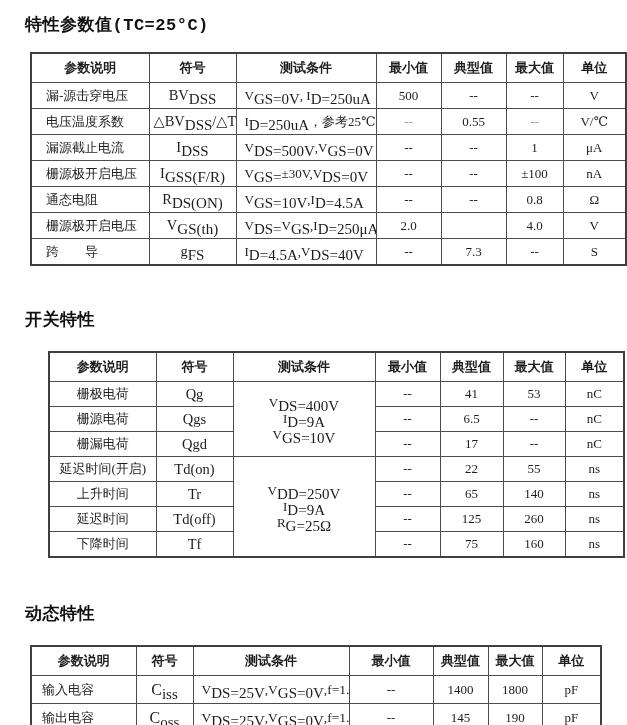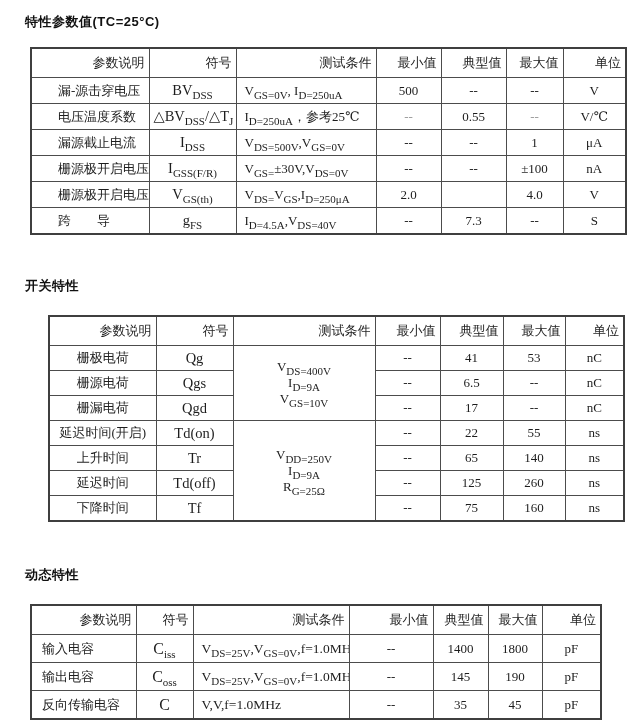--- a/index.html
+++ b/index.html
@@ -3,26 +3,26 @@
 <meta charset="utf-8">
 <style>
   html,body{margin:0;padding:0;background:#ffffff;}
   body{
     width:627px;height:725px;
     font-family:"Liberation Serif","DejaVu Serif",serif;
     color:#1d1d1d;
     overflow:hidden;
   }
   .sec-title{
-    font-size:13px;
+    font-size:17px;
     font-weight:700;
     color:#111;
     margin:0;
     letter-spacing:0.5px;
-    font-family:Liberation Sans, sans-serif;
+    font-family:Liberation Mono, monospace;
   }
   #s1 .sec-title{margin:13px 0 0 25px;}
   #s2 .sec-title{margin:42px 12px 0 25px;}
   #s3 .sec-title{margin:44px 0 0 25px;}
   table{
     border-collapse:collapse;
     table-layout:fixed;
     border:2px solid #3f3f3f;
   }
   #s1 table{width:595px;margin:16px 0 0 30px;}
@@ -30,33 +30,33 @@
   #s3 table{width:570px;margin:20px 0 0 30px;}
   th,td{
     border:1px solid #4c4c4c;
     text-align:center;
     vertical-align:middle;
     font-size:13px;
     padding:1px 4px;
     overflow:hidden;
     white-space:nowrap;
   }
-  th{font-weight:400;height:26px;text-align:right;}
+  th{font-weight:700;height:26px;}
   #s1 td{height:23px;}
   #s2 td{height:22px;}
   #s3 td{height:25px;}
   
   td:nth-child(2){font-size:14.5px;}
   #s3 td:nth-child(2){font-size:16px;}
   
-  #s1 td:nth-child(1){text-align:left;padding-left:26px;}
+  #s1 td:nth-child(1){text-align:left;padding-left:14px;}
   #s1 td:nth-child(3){text-align:left;padding-left:8px;}
   #s3 td:nth-child(1){text-align:left;padding-left:10px;}
   #s3 td:nth-child(3){text-align:left;padding-left:8px;font-size:13.5px;}
-  sub{font-size:11px;line-height:0;}
+  sub{font-size:15px;line-height:0;}
   td.gray{color:#9b9b9b;}
 </style>
 </head>
 <body>
 
 <div>
 
   <section id="s1">
     <h2 class="sec-title">特性参数值(TC=25°C)</h2>
     <table>
@@ -111,20 +111,29 @@
           <tr>
             <td>栅源极开启电压</td>
             <td>I<sub>GSS(F/R)</sub></td>
             <td>V<sub>GS=</sub>±30V,V<sub>DS=0V</sub></td>
             <td>--</td>
             <td>--</td>
             <td>±100</td>
             <td>nA</td>
           </tr>
           <tr>
+            <td>通态电阻</td>
+            <td>R<sub>DS(ON)</sub></td>
+            <td>V<sub>GS=10V</sub>,I<sub>D=4.5A</sub></td>
+            <td>--</td>
+            <td>--</td>
+            <td>0.8</td>
+            <td>Ω</td>
+          </tr>
+          <tr>
             <td>栅源极开启电压</td>
             <td>V<sub>GS(th)</sub></td>
             <td>V<sub>DS=</sub>V<sub>GS</sub>,I<sub>D=250μA</sub></td>
             <td>2.0</td>
             <td></td>
             <td>4.0</td>
             <td>V</td>
           </tr>
           <tr>
             <td>跨　　导</td>

